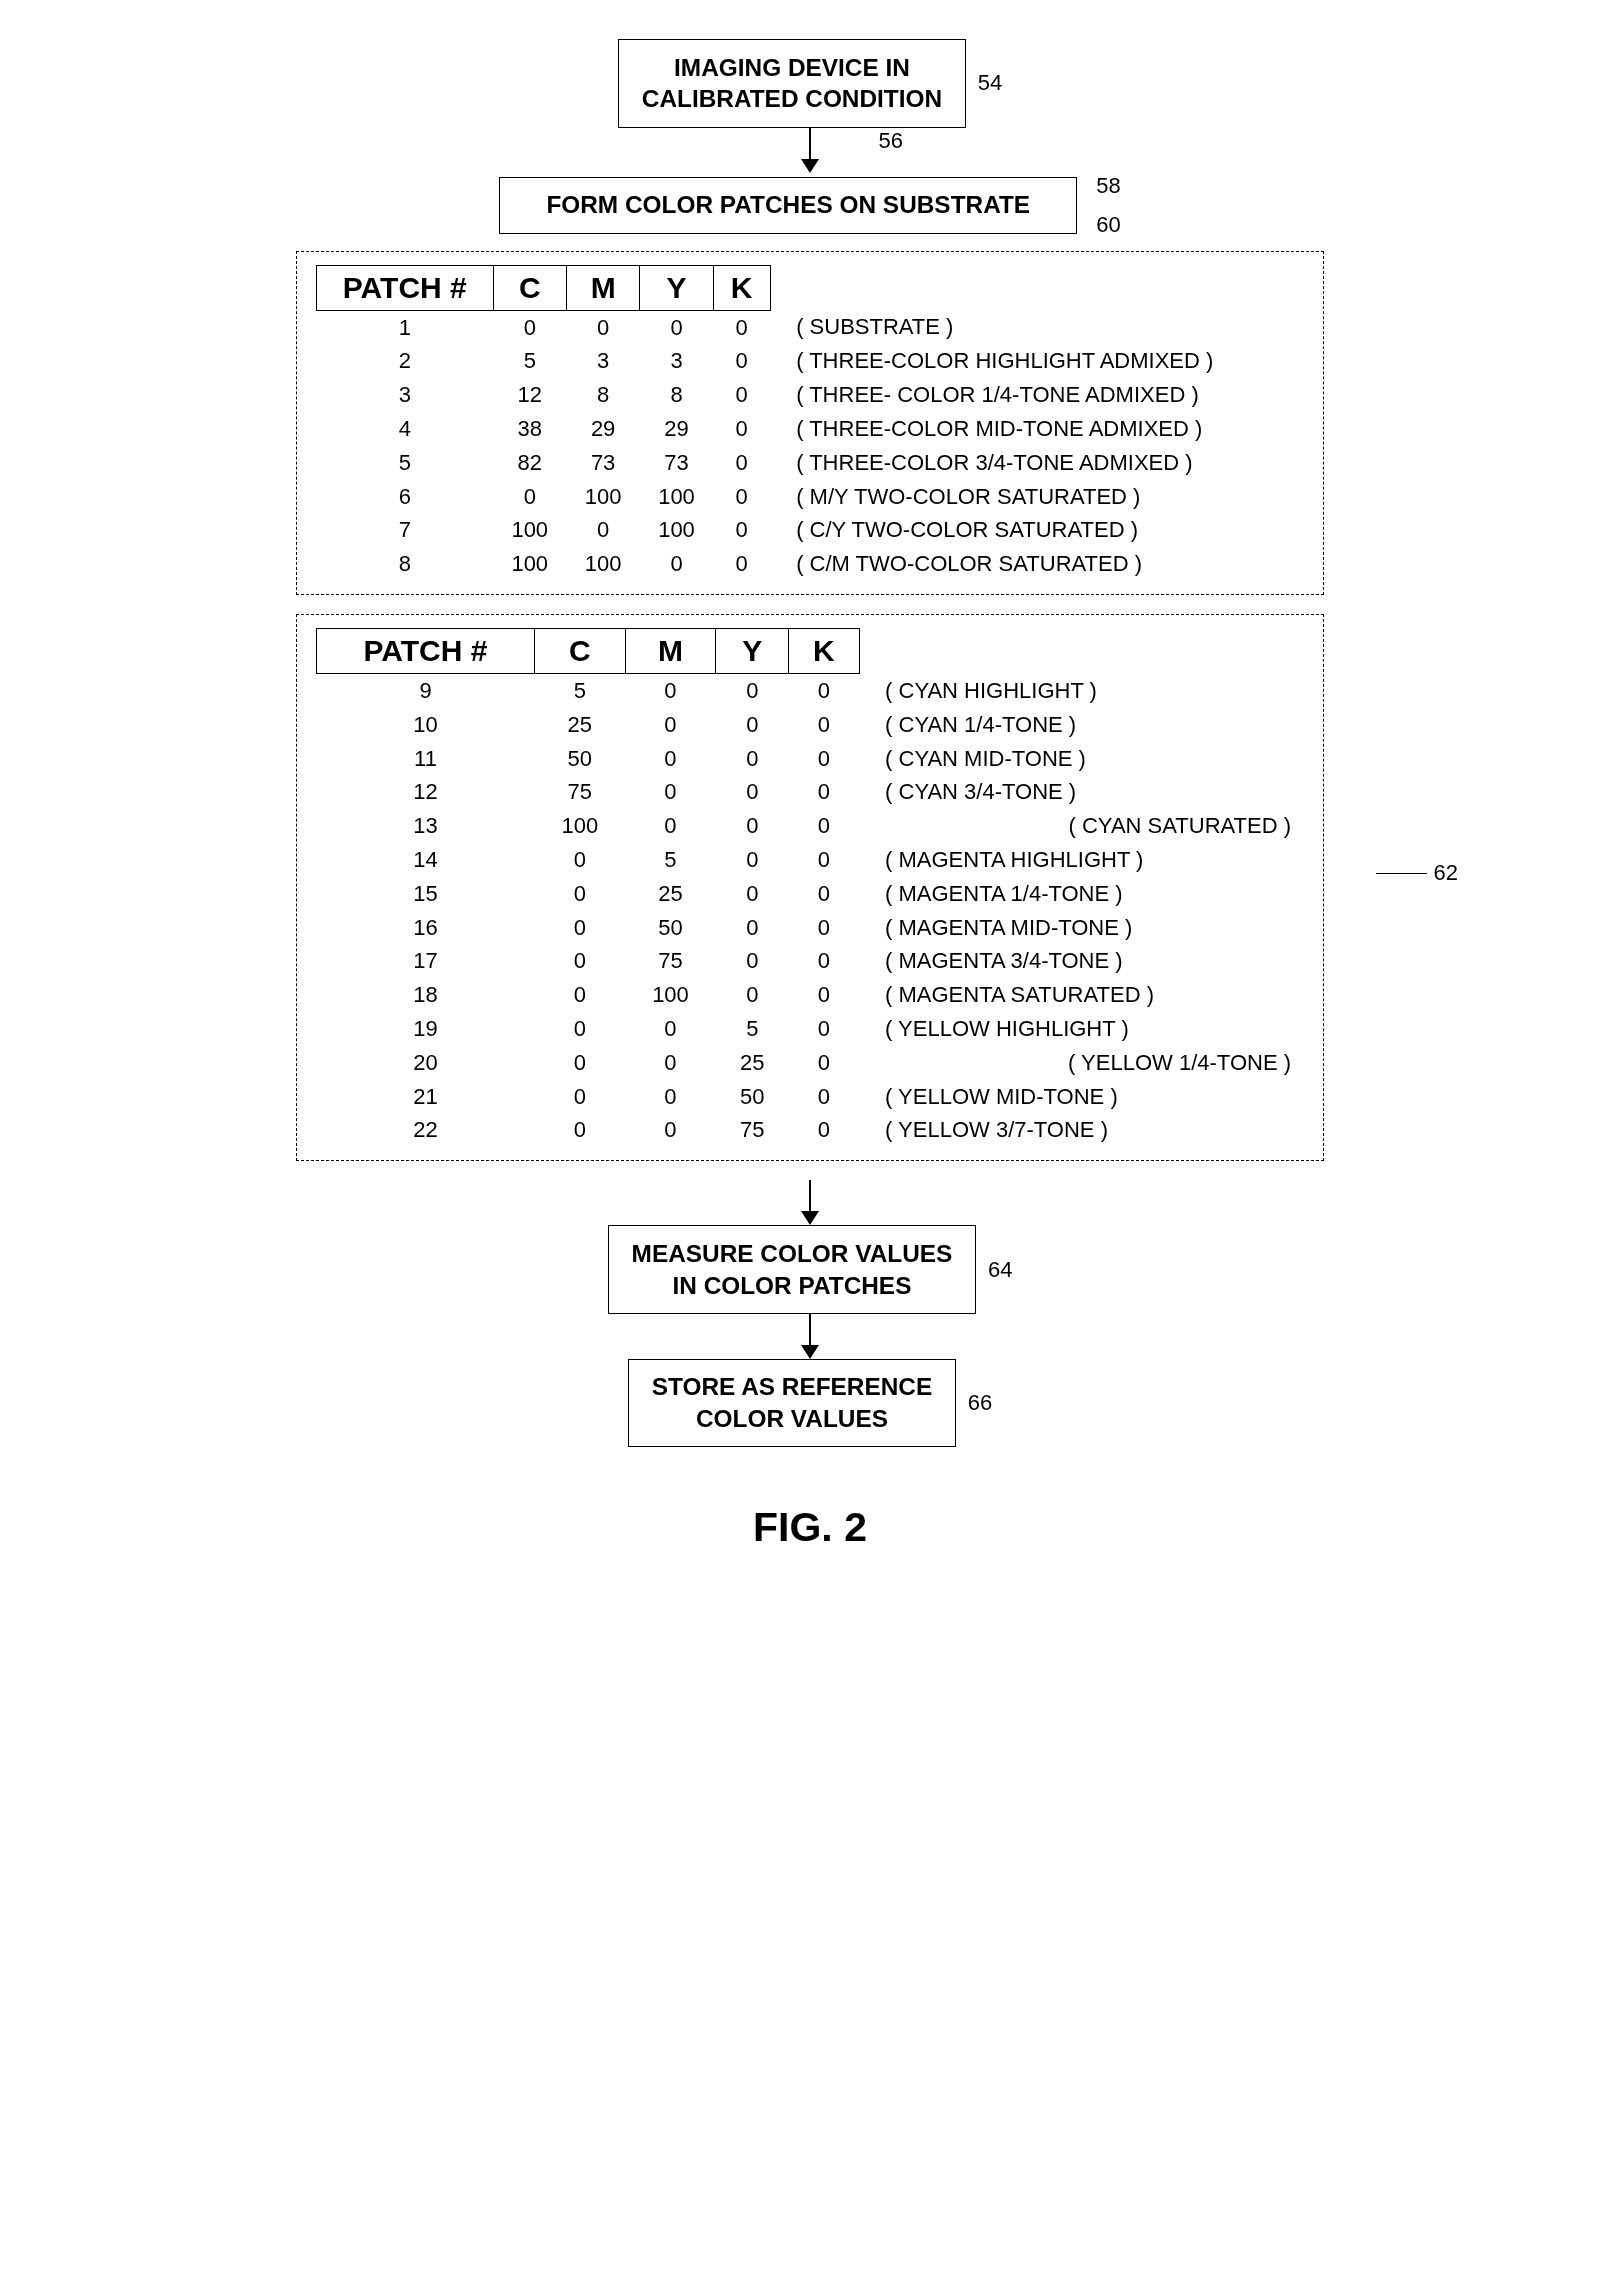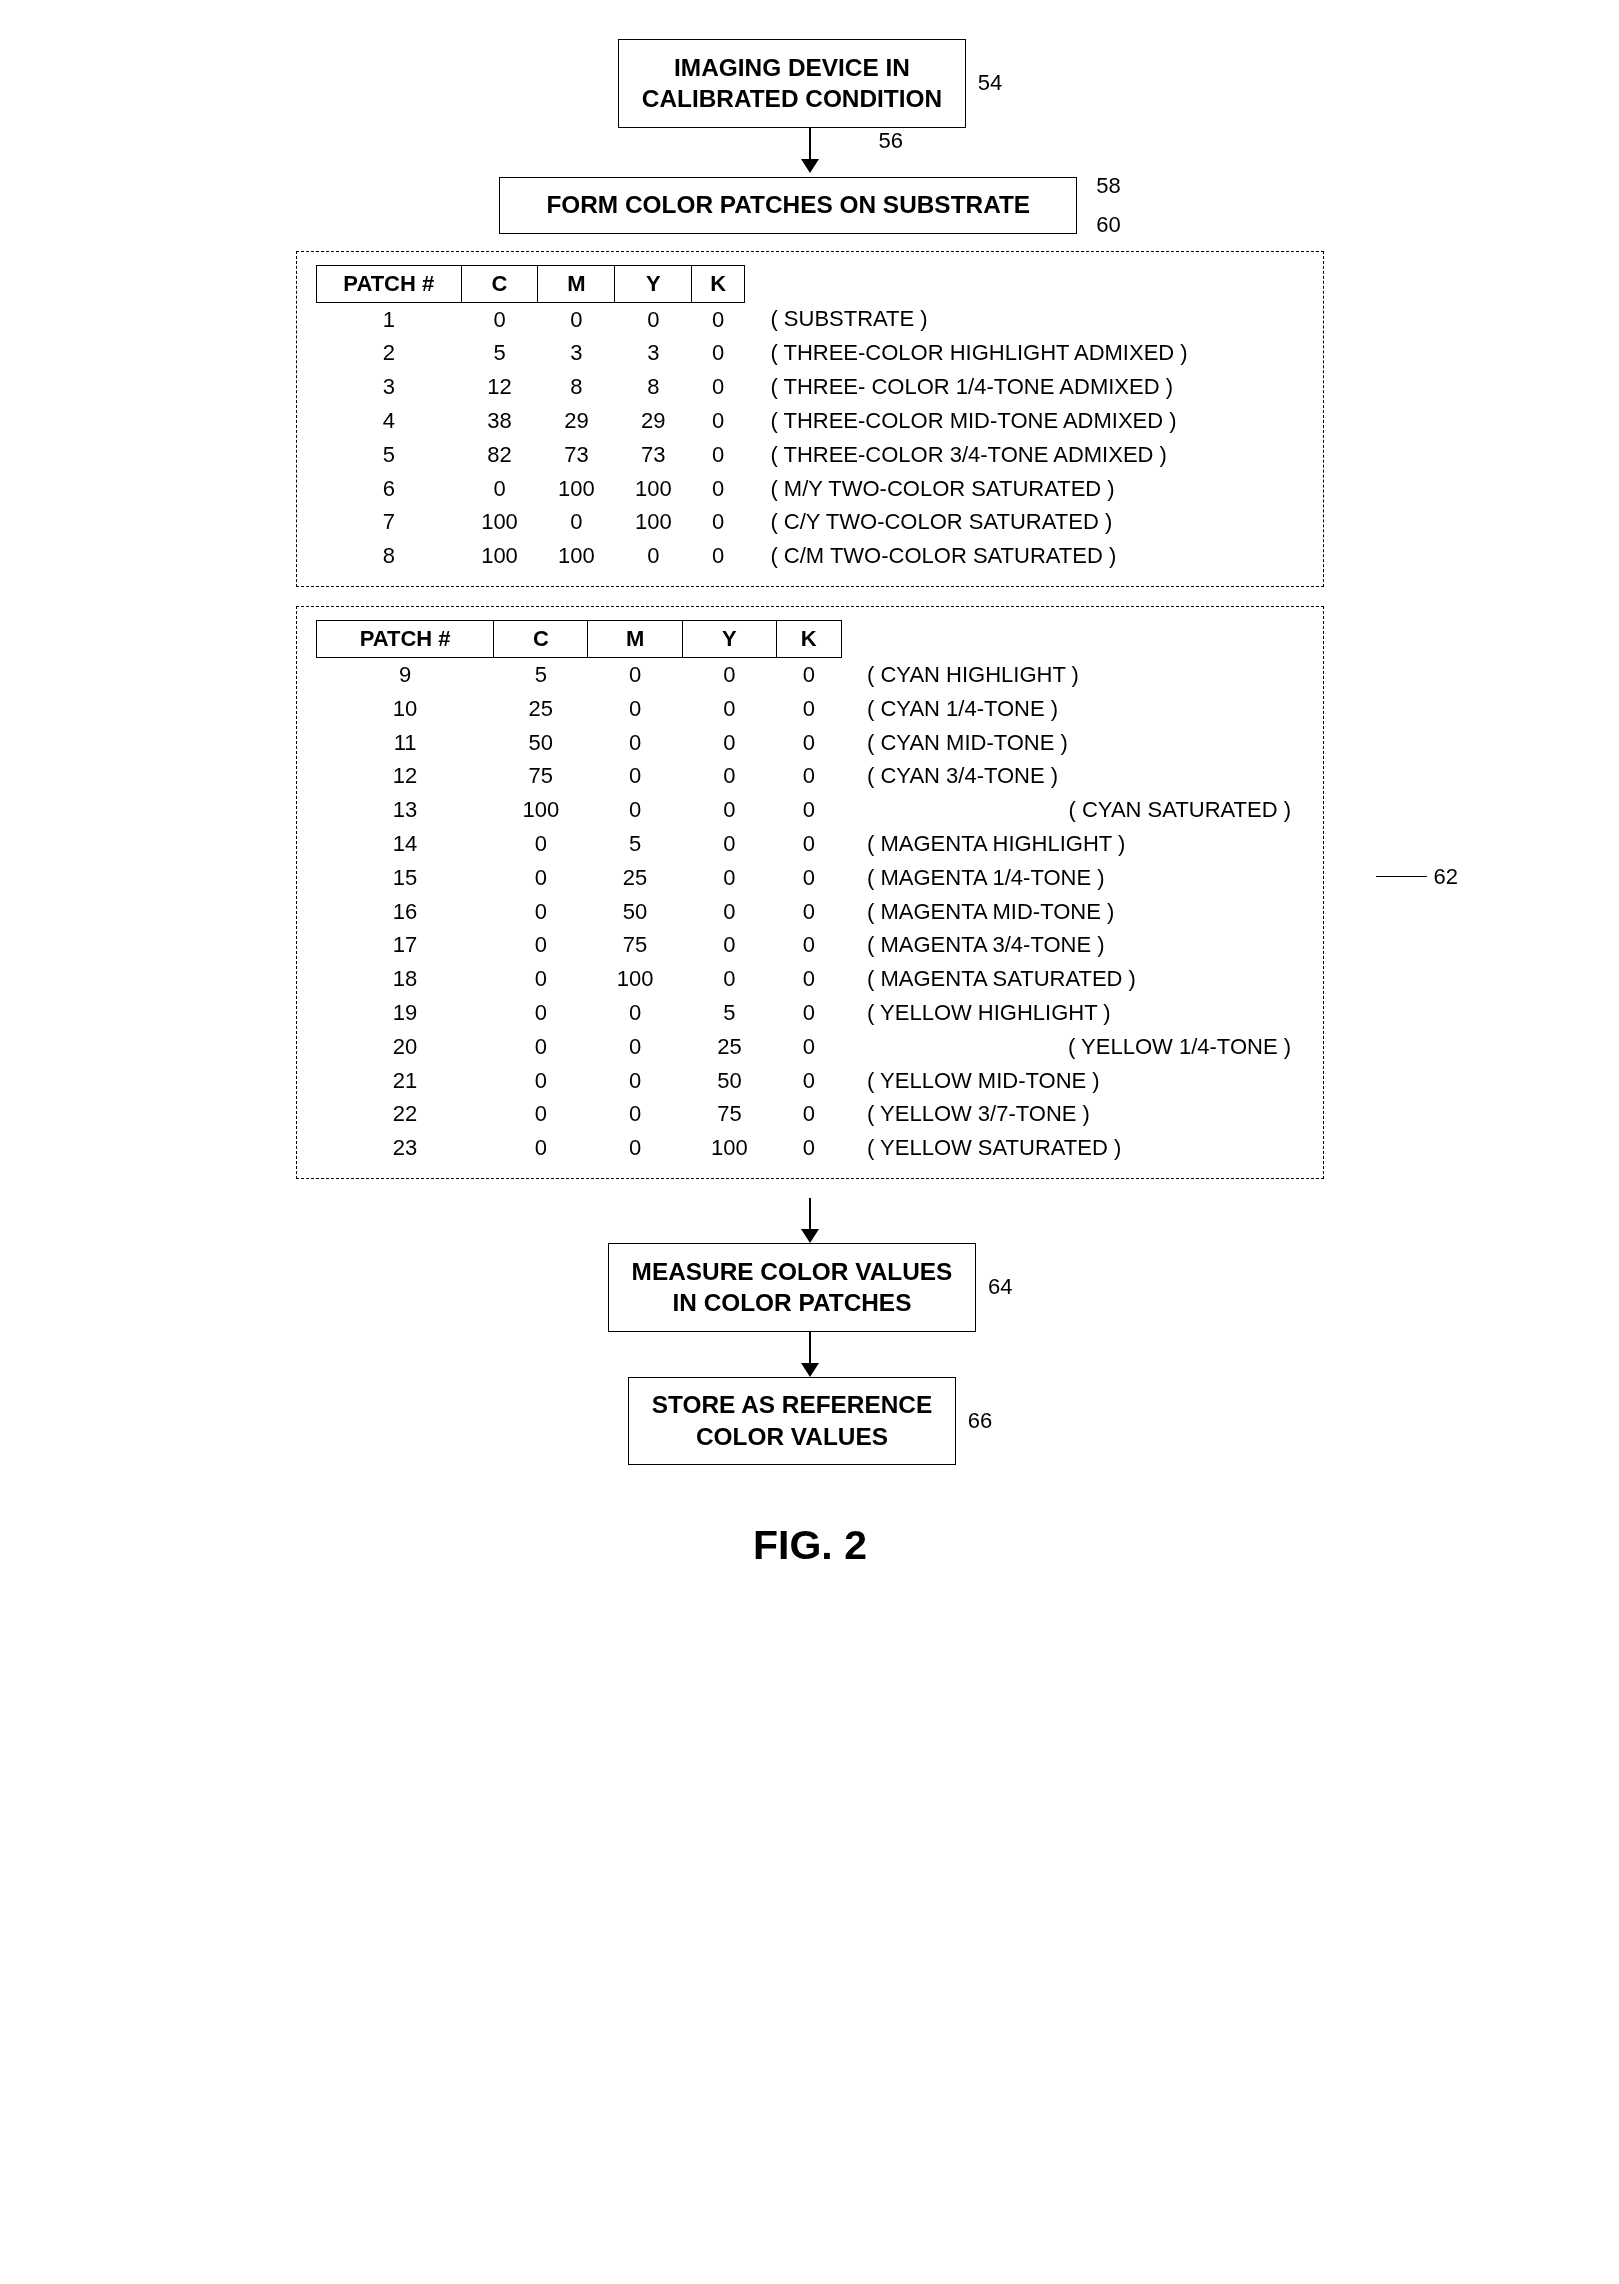--- a/index.html
+++ b/index.html
@@ -62,21 +62,21 @@
 
     .patch-table {
       border-collapse: collapse;
       font-size: 22px;
       width: 100%;
     }
     .patch-table th {
       border: 1.3px solid #000;
       padding: 5.1px 13px;
       text-align: center;
-      font-size: 22px;
+      font-size: 30px;
       font-weight: bold;
       background: #fff;
     }
     .patch-table td {
       padding: 3.9px 13px;
       text-align: center;
       font-size: 22px;
       vertical-align: middle;
     }
     .patch-table thead tr th {
@@ -319,28 +319,20 @@
       <td style="text-align:left; padding-left:26px; white-space:nowrap;">( YELLOW MID-TONE )</td>
     </tr>
           <tr>
       <td>22</td>
       <td>0</td>
       <td>0</td>
       <td>75</td>
       <td>0</td>
       <td style="text-align:left; padding-left:26px; white-space:nowrap;">( YELLOW 3/7-TONE )</td>
     </tr>
-          <tr>
-      <td>23</td>
-      <td>0</td>
-      <td>0</td>
-      <td>100</td>
-      <td>0</td>
-      <td style="text-align:left; padding-left:26px; white-space:nowrap;">( YELLOW  SATURATED )</td>
-    </tr>
         </tbody>
     </table>
 
     <div style="position:absolute; right:-135px; top:45%; display:flex; align-items:center; gap:6.4px;">
       <span style="font-size:22px; border-top:1.9px solid #000; display:block; width:51px; position:relative; top:0px;"></span>
       <span style="font-size:22px;">62</span>
     </div>
   </div>
 
   <div class="arrow-down">

